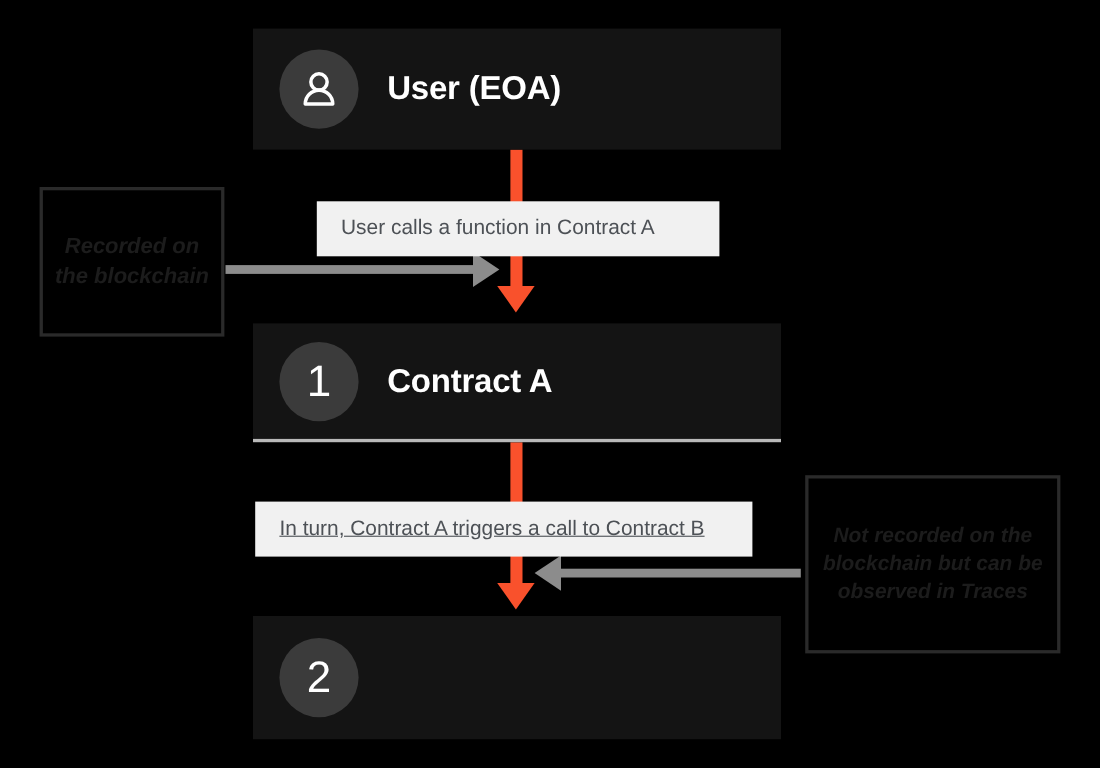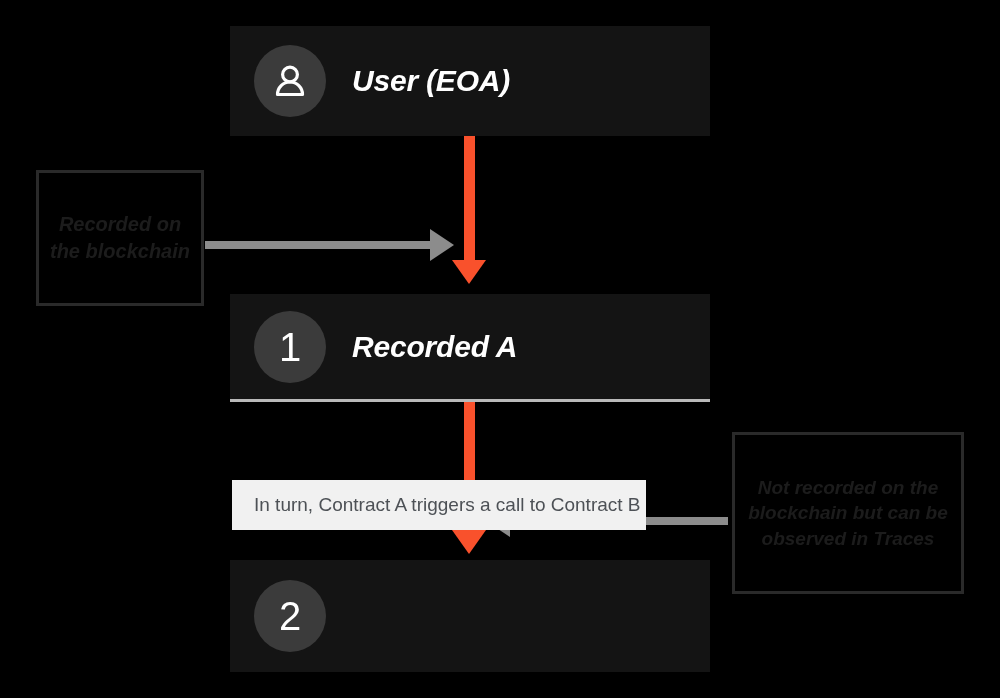--- a/index.html
+++ b/index.html
@@ -54,38 +54,37 @@
   }
   .node-badge svg { display: block; }
 
   .node-title {
     color: #ffffff;
     font-size: 30px;
     font-weight: bold;
     margin-left: 26px;
     letter-spacing: -0.2px;
     white-space: nowrap;
-    font-style: italic;
   }
 
   
   .chip {
     position: absolute;
     background: #f1f1f1;
     color: #4d5156;
     font-size: 19px;
     display: flex;
     align-items: center;
     box-sizing: border-box;
     padding: 0 22px;
     z-index: 6;
     white-space: nowrap;
   }
   .chip-1 { left: 288px; top: 183px; width: 366px; height: 50px; }
-  .chip-2 { left: 232px; top: 480px; width: 414px; height: 50px; }
+  .chip-2 { left: 232px; top: 456px; width: 452px; height: 50px; text-decoration: underline; }
 
   
   .red-line {
     position: absolute;
     width: 11px;
     background: #f9512c;
     z-index: 2;
   }
   .red-line-1 { left: 464px; top: 136px; height: 126px; }
   .red-line-2 { left: 464px; top: 402px; height: 130px; }
@@ -172,25 +171,26 @@
       <svg width="42" height="42" viewBox="0 0 42 42" aria-hidden="true">
         <circle cx="21" cy="14.5" r="7.4" fill="none" stroke="#ffffff" stroke-width="3.2"></circle>
         <path d="M8.5 34.5 a12.5 12.5 0 0 1 25 0 z" fill="none" stroke="#ffffff" stroke-width="3.2" stroke-linejoin="round"></path>
       </svg>
     </div>
     <div class="node-title">User (EOA)</div>
   </div>
 
   <div class="node node-a">
     <div class="node-badge">1</div>
-    <div class="node-title">Recorded A</div>
+    <div class="node-title">Contract A</div>
   </div>
 
   <div class="node node-b">
     <div class="node-badge">2</div>
   </div>
 
+  <div class="chip chip-1">User calls a function in Contract A</div>
   <div class="chip chip-2">In turn, Contract A triggers a call to Contract B</div>
 
   <div class="annot annot-left">Recorded on the blockchain</div>
   <div class="annot annot-right">Not recorded on the blockchain but can be observed in Traces</div>
 
 </div>
 
 </body></html>

